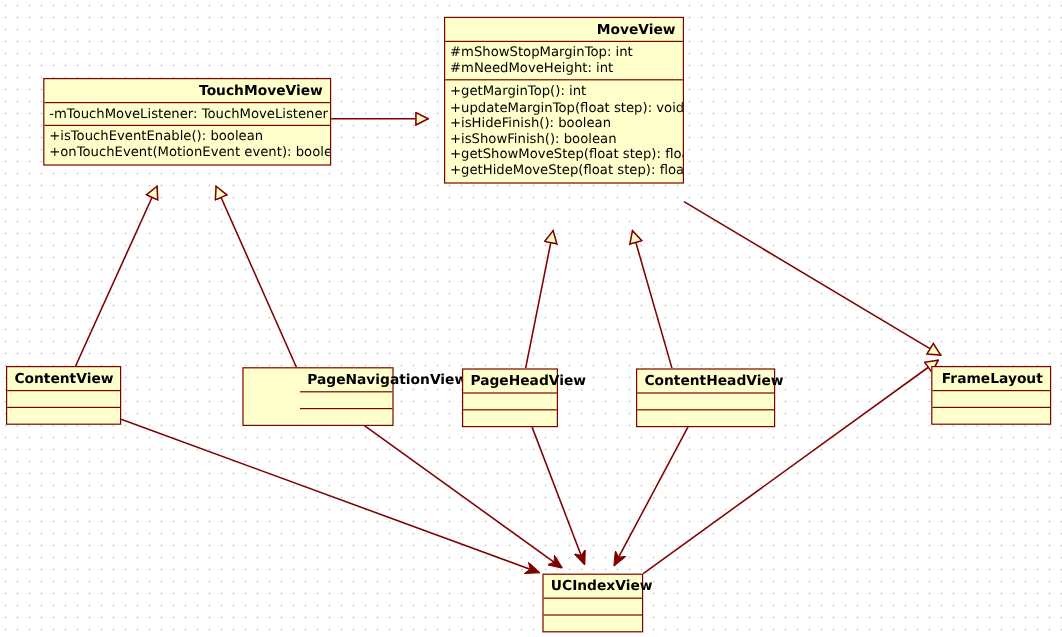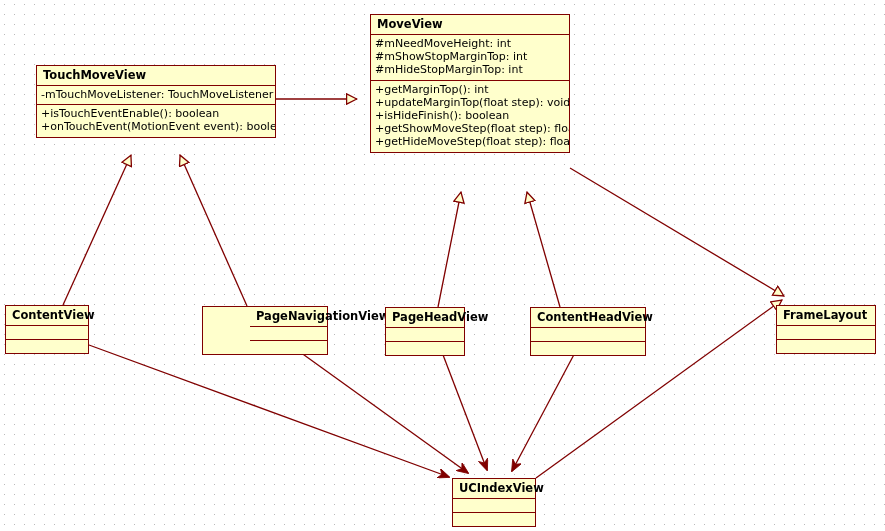--- a/index.html
+++ b/index.html
@@ -32,21 +32,21 @@
   }
   .uml-class {
     position: absolute;
     box-sizing: border-box;
     border: 1.6px solid #800000;
     background: #ffffcc;
     z-index: 5;
   }
   .uml-name {
     box-sizing: border-box;
-    text-align: left;
+    text-align: right;
     font-weight: bold;
     font-size: 11.5px;
     color: #000000;
     padding: 3px 6px 4px 6px;
     line-height: 12px;
     white-space: nowrap;
   }
   .uml-sep {
     height: 0;
     border-top: 1.6px solid #800000;
@@ -63,21 +63,21 @@
   .uml-compartment.empty {
     height: 13px;
     padding: 0;
   }
   .uml-compartment .row {
     white-space: nowrap;
   }
   
   #cls-moveview      { left: 370px; top: 14px;  width: 200px; }
   #cls-touchmoveview { left: 36px;  top: 65px;  width: 240px; }
-  #cls-contentview   { left: 5px;   top: 305px; width: 84px;  }
+  #cls-contentview   { left: 5px;   top: 305px; width: 96px;  }
   #cls-pagenavview   { left: 202px; top: 306px; width: 126px; padding-left: 47px; }
   #cls-pageheadview  { left: 385px; top: 307px; width: 80px;  }
   #cls-contentheadview { left: 530px; top: 307px; width: 116px; }
   #cls-framelayout   { left: 776px; top: 305px; width: 100px; }
   #cls-ucindexview   { left: 452px; top: 478px; width: 84px;  }
 </style>
 </head>
 <body>
 
 <div id="canvas">
@@ -115,29 +115,29 @@
       <path d="M440,347 L487,470" marker-end="url(#filledArrow)"></path>
 
       <path d="M578,347 L512,471" marker-end="url(#filledArrow)"></path>
     </g>
   </svg>
 
   <div class="uml-class" id="cls-moveview">
     <div class="uml-name">MoveView</div>
     <div class="uml-sep"></div>
     <div class="uml-compartment">
+      <div class="row">#mShowStopMarginTop: int</div>
       <div class="row">#mNeedMoveHeight: int</div>
-      <div class="row">#mShowStopMarginTop: int</div>
-      <div class="row">#mHideStopMarginTop: int</div>
     </div>
     <div class="uml-sep"></div>
     <div class="uml-compartment">
       <div class="row">+getMarginTop(): int</div>
       <div class="row">+updateMarginTop(float step): void</div>
       <div class="row">+isHideFinish(): boolean</div>
+      <div class="row">+isShowFinish(): boolean</div>
       <div class="row">+getShowMoveStep(float step): float</div>
       <div class="row">+getHideMoveStep(float step): float</div>
     </div>
   </div>
 
   <div class="uml-class" id="cls-touchmoveview">
     <div class="uml-name">TouchMoveView</div>
     <div class="uml-sep"></div>
     <div class="uml-compartment">
       <div class="row">-mTouchMoveListener: TouchMoveListener</div>

